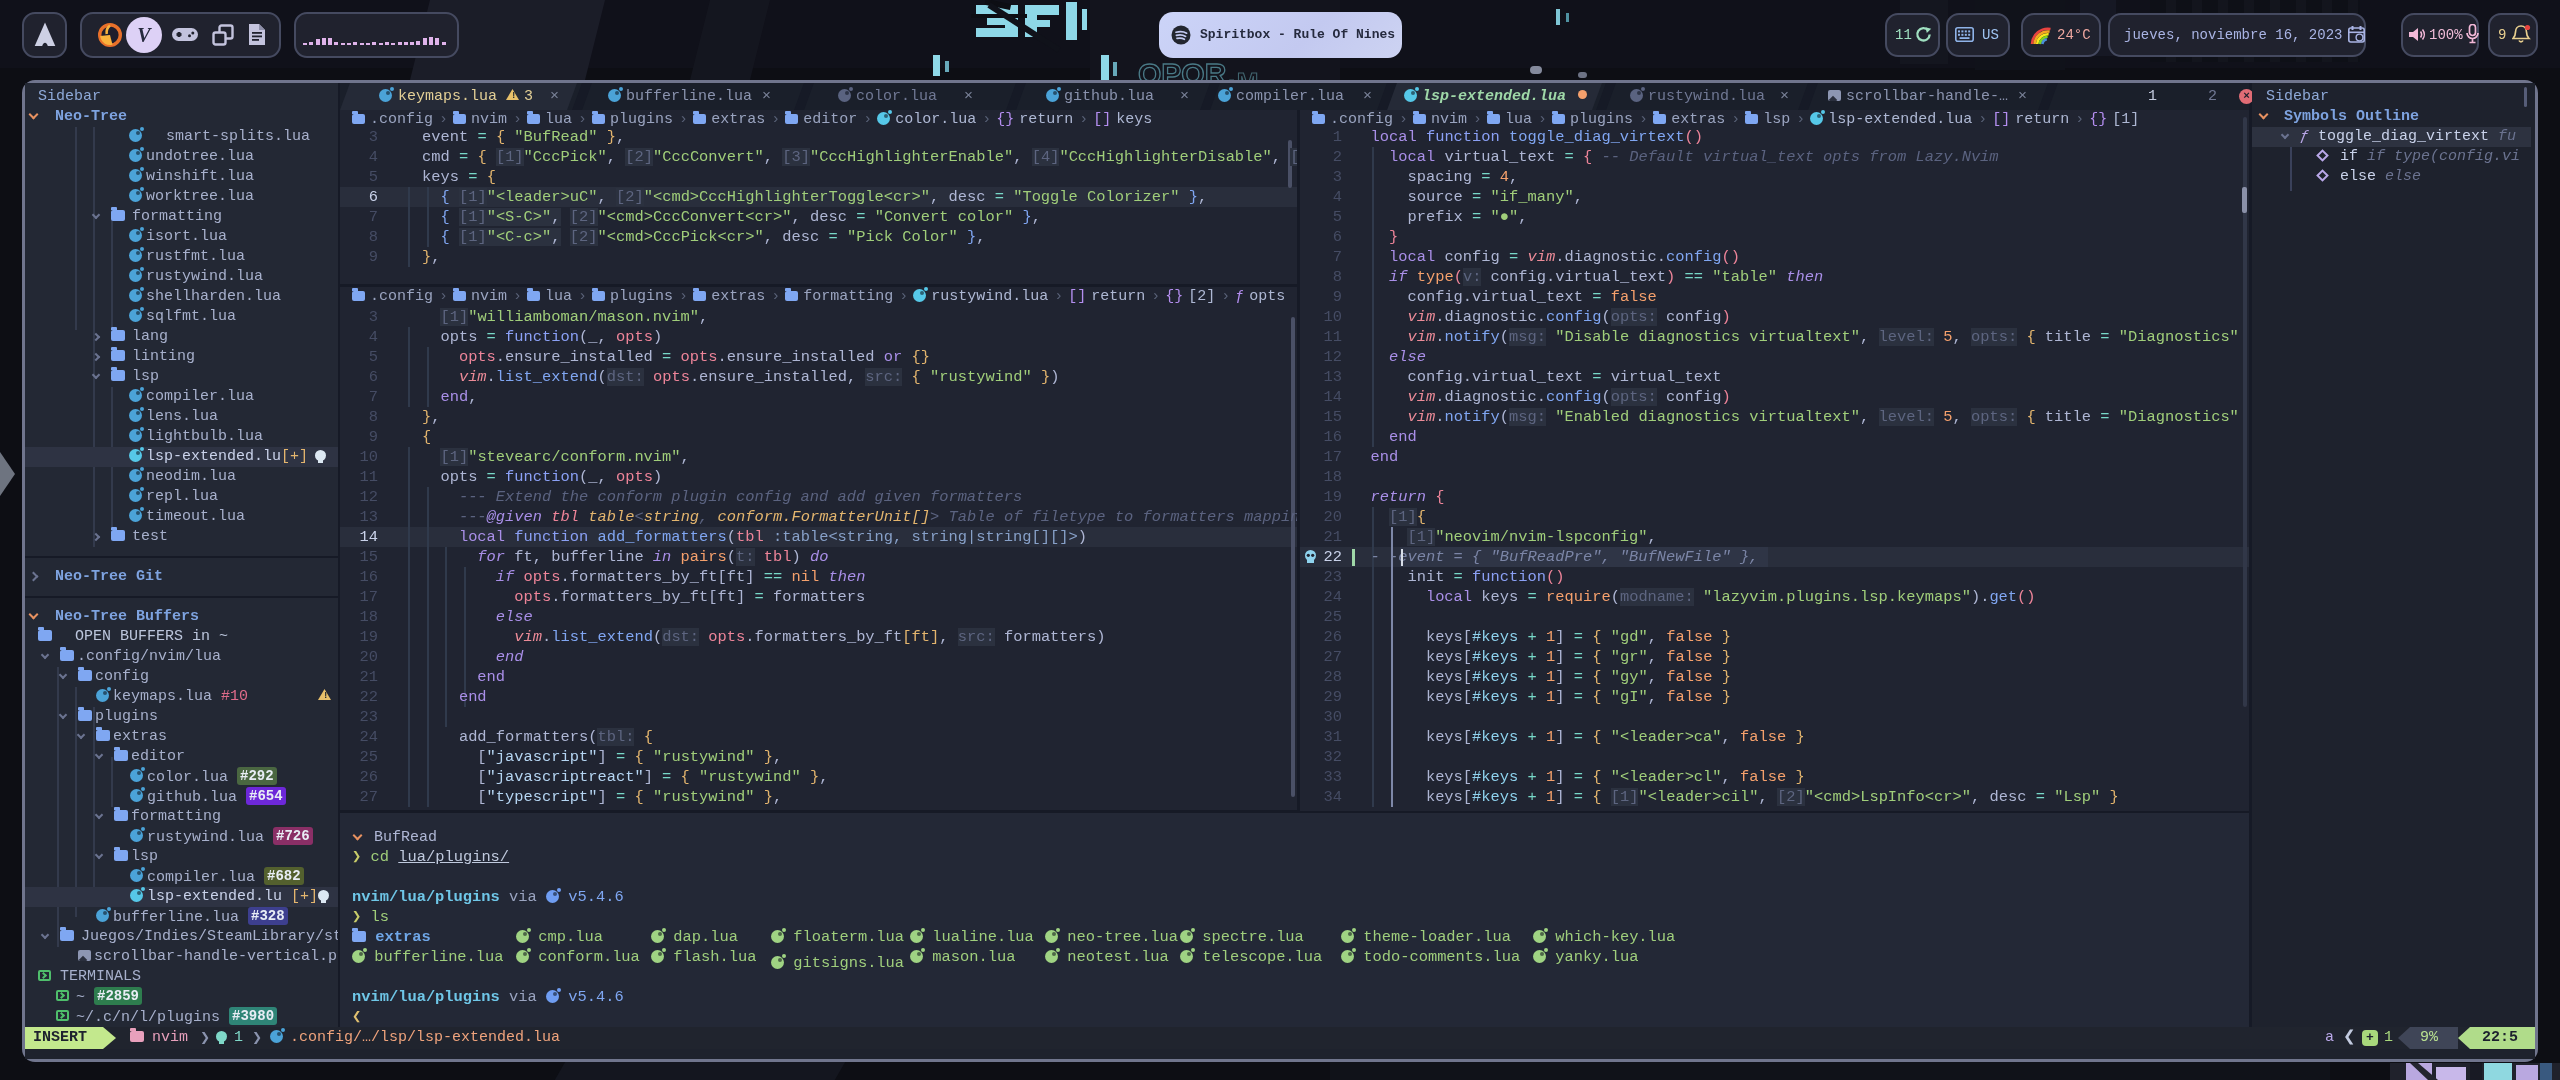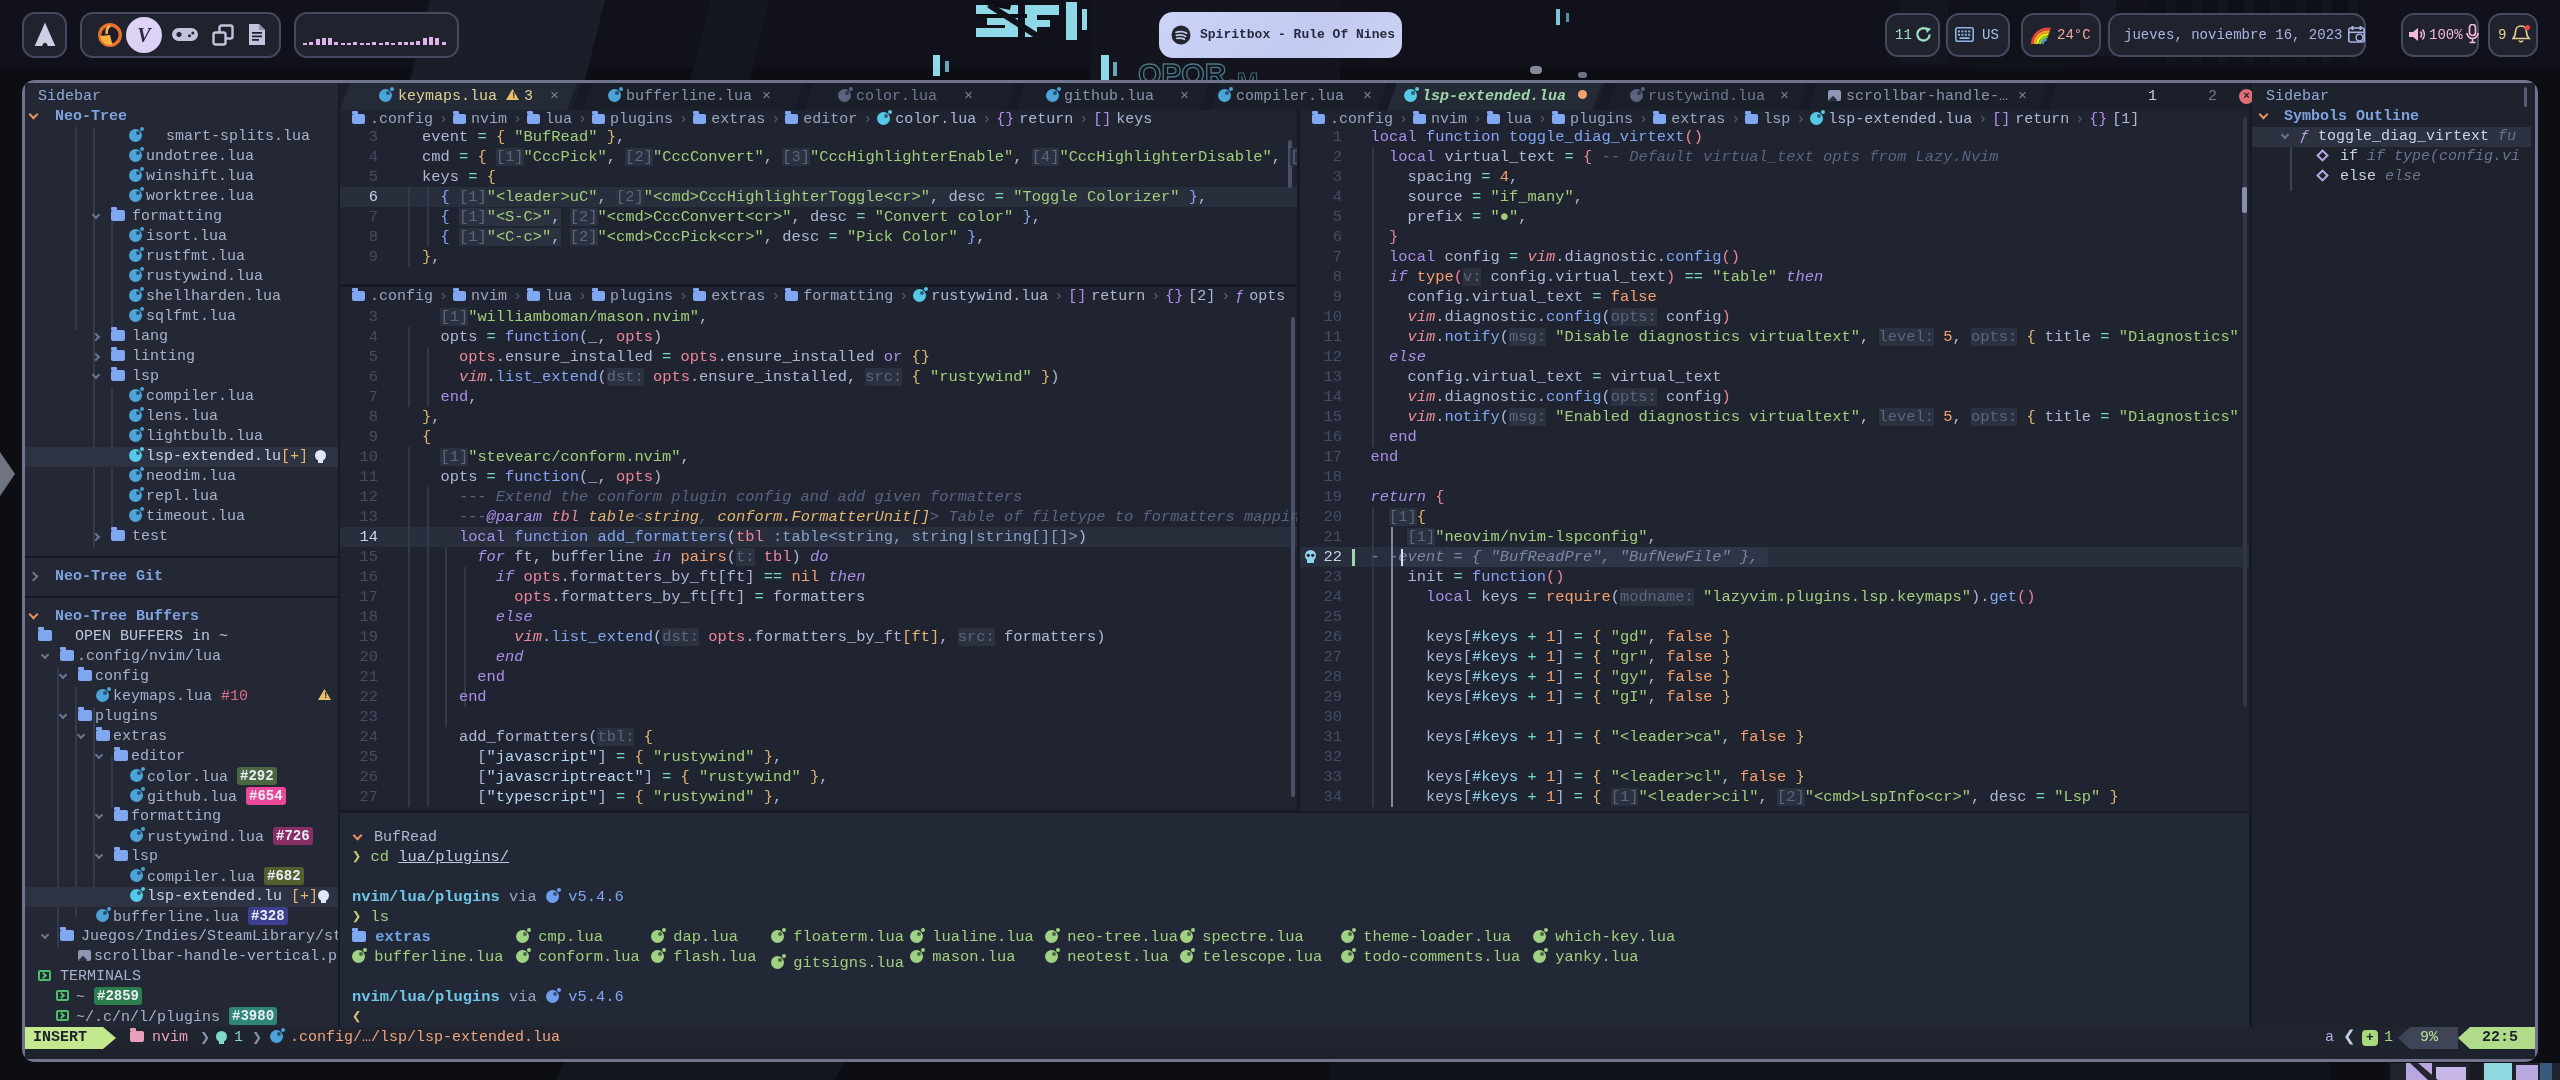--- a/index.html
+++ b/index.html
@@ -298,21 +298,21 @@
 <div class="s" style="left:70px;top:624px;">plugins</div>
 <div class="s" style="left:53px;top:644px;"><i class="chd chg" style="width:6px;height:6px"></i></div>
 <div class="s" style="left:71px;top:644px;"><i class="fo"></i></div>
 <div class="s" style="left:88px;top:644px;">extras</div>
 <div class="s" style="left:71px;top:664px;"><i class="chd chg" style="width:6px;height:6px"></i></div>
 <div class="s" style="left:89px;top:664px;"><i class="fo"></i></div>
 <div class="s" style="left:106px;top:664px;">editor</div>
 <div class="s" style="left:105px;top:684px;"><i class="lua"></i></div>
 <div class="s" style="left:122px;top:684px;">color.lua <i class="badge" style="background:#4a6741">#292</i></div>
 <div class="s" style="left:105px;top:704px;"><i class="lua"></i></div>
-<div class="s" style="left:122px;top:704px;">github.lua <i class="badge" style="background:#ec4899">#654</i></div>
+<div class="s" style="left:122px;top:704px;">github.lua <i class="badge" style="background:#6d28d9">#654</i></div>
 <div class="s" style="left:71px;top:724px;"><i class="chd chg" style="width:6px;height:6px"></i></div>
 <div class="s" style="left:89px;top:724px;"><i class="fo"></i></div>
 <div class="s" style="left:106px;top:724px;">formatting</div>
 <div class="s" style="left:105px;top:744px;"><i class="lua"></i></div>
 <div class="s" style="left:122px;top:744px;">rustywind.lua <i class="badge" style="background:#8a2f66">#726</i></div>
 <div class="s" style="left:71px;top:764px;"><i class="chd chg" style="width:6px;height:6px"></i></div>
 <div class="s" style="left:89px;top:764px;"><i class="fo"></i></div>
 <div class="s" style="left:106px;top:764px;">lsp</div>
 <div class="s" style="left:105px;top:784px;"><i class="lua"></i></div>
 <div class="s" style="left:122px;top:784px;">compiler.lua <i class="badge" style="background:#53602e">#682</i></div>
@@ -431,21 +431,21 @@
 <div class="m" style="left:45px;top:20px">      <i class="inl">[1]</i><i class="st">"williamboman/mason.nvim"</i><i class="c0">,</i>
       <i class="c0">opts <i class="te">=</i> </i><i class="fnk">function</i><i class="c0">(_, </i><i class="pa">opts</i><i class="c0">)</i>
         <i class="pa">opts</i><i class="c0">.ensure_installed <i class="te">=</i> </i><i class="pa">opts</i><i class="c0">.ensure_installed </i><i class="kw">or</i><i class="ye"> {}</i>
         <i class="vi">vim</i><i class="c0">.</i><i class="fn">list_extend</i><i class="c0">(</i><i class="inl">dst:</i><i class="c0"> </i><i class="pa">opts</i><i class="c0">.ensure_installed, </i><i class="inl">src:</i><i class="ye"> { </i><i class="st">"rustywind"</i><i class="ye"> }</i><i class="c0">)</i>
       <i class="kw">end</i><i class="c0">,</i>
     <i class="ye">}</i><i class="c0">,</i>
     <i class="ye">{</i>
       <i class="inl">[1]</i><i class="st">"stevearc/conform.nvim"</i><i class="c0">,</i>
       <i class="c0">opts <i class="te">=</i> </i><i class="fnk">function</i><i class="c0">(_, </i><i class="pa">opts</i><i class="c0">)</i>
         <i class="co">--- Extend the conform plugin config and add given formatters</i>
-        <i class="co">---</i><i class="kwi">@param</i><i class="co"> </i><i class="pai">tbl</i><i class="co"> </i><i class="yei">table</i><i class="co">&lt;</i><i class="yei">string</i><i class="co">, </i><i class="yei">conform.FormatterUnit[]</i><i class="co">&gt; Table of filetype to formatters mappin</i>
+        <i class="co">---</i><i class="kwi">@given</i><i class="co"> </i><i class="pai">tbl</i><i class="co"> </i><i class="yei">table</i><i class="co">&lt;</i><i class="yei">string</i><i class="co">, </i><i class="yei">conform.FormatterUnit[]</i><i class="co">&gt; Table of filetype to formatters mappin</i>
         <i class="kw">local </i><i class="fnk">function </i><i class="fn">add_formatters</i><i class="c0">(</i><i class="pa">tbl</i><i class="c0"> </i><i class="ty">:table&lt;string, string|string[][]&gt;</i><i class="c0">)</i>
           <i class="kwi">for</i><i class="c0"> ft, bufferline </i><i class="kwi">in</i><i class="c0"> </i><i class="nu">pairs</i><i class="c0">(</i><i class="inl">t:</i><i class="c0"> </i><i class="pa">tbl</i><i class="c0">) </i><i class="kwi">do</i>
             <i class="kwi">if</i><i class="c0"> </i><i class="pa">opts</i><i class="c0">.formatters_by_ft[ft] </i><i class="te">==</i><i class="c0"> </i><i class="nu">nil</i><i class="c0"> </i><i class="kwi">then</i>
               <i class="pa">opts</i><i class="c0">.formatters_by_ft[ft] <i class="te">=</i> formatters</i>
             <i class="kwi">else</i>
               <i class="vi">vim</i><i class="c0">.</i><i class="fn">list_extend</i><i class="c0">(</i><i class="inl">dst:</i><i class="c0"> </i><i class="pa">opts</i><i class="c0">.formatters_by_ft</i><i class="ye">[ft]</i><i class="c0">, </i><i class="inl">src:</i><i class="c0"> formatters)</i>
             <i class="kwi">end</i>
           <i class="kw">end</i>
         <i class="kw">end</i>
 

